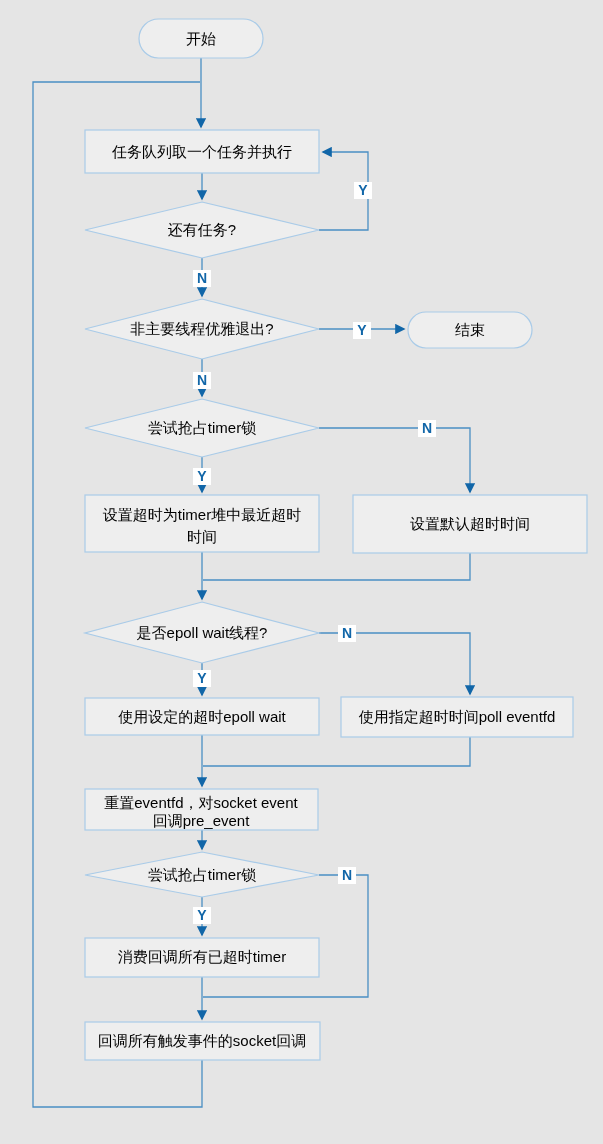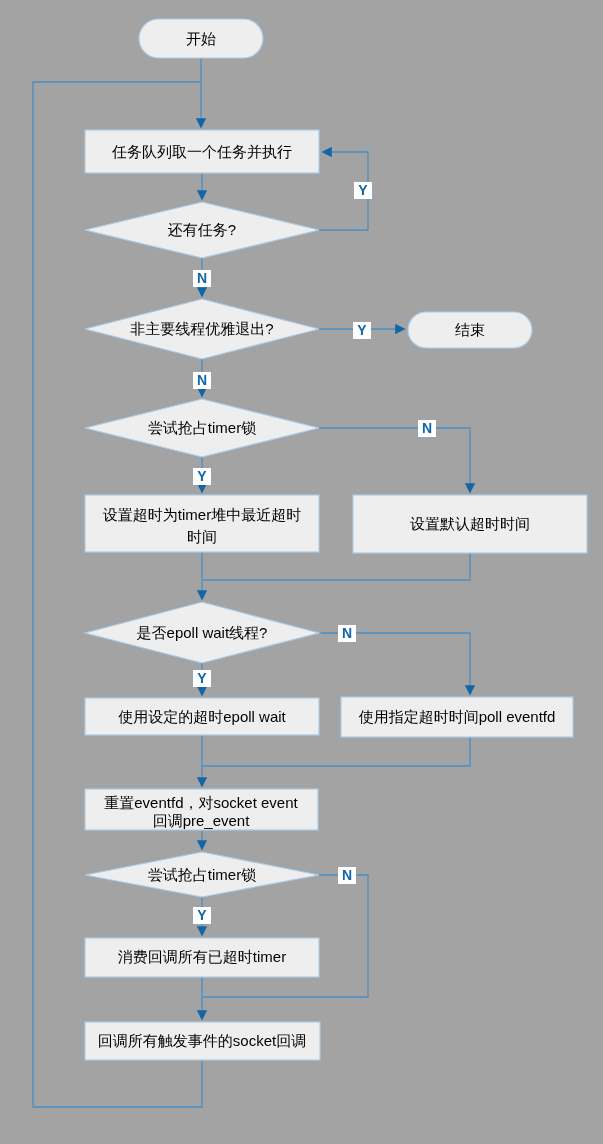--- a/index.html
+++ b/index.html
@@ -3,21 +3,21 @@
 <meta charset="utf-8">
 <style>
   :root{
     --node-fill:#eeeeee;
     --node-border:#a9cbe8;
     --line:#4a8fc3;
     --arrow:#1166a8;
     --text:#000000;
   }
   html,body{margin:0;padding:0;background:#ffffff;}
-  .stage{width:603px;height:1144px;position:relative;background:#a3a3a3;overflow:hidden;}
+  .stage{width:603px;height:1144px;position:relative;background:#e5e5e5;overflow:hidden;}
   svg{display:block;font-family:"Liberation Sans",sans-serif;}
   .edge{fill:none;stroke:var(--line);stroke-width:1.3px;}
   .node-shape{fill:var(--node-fill);stroke:var(--node-border);stroke-width:1.2px;}
   .node-label{font-size:15px;fill:var(--text);text-anchor:middle;}
   .yn rect{fill:#ffffff;}
   .yn text{font-size:14px;font-weight:bold;fill:var(--arrow);text-anchor:middle;}
   #arrowhead path{fill:var(--arrow);}
 </style>
 </head>
 <body>

